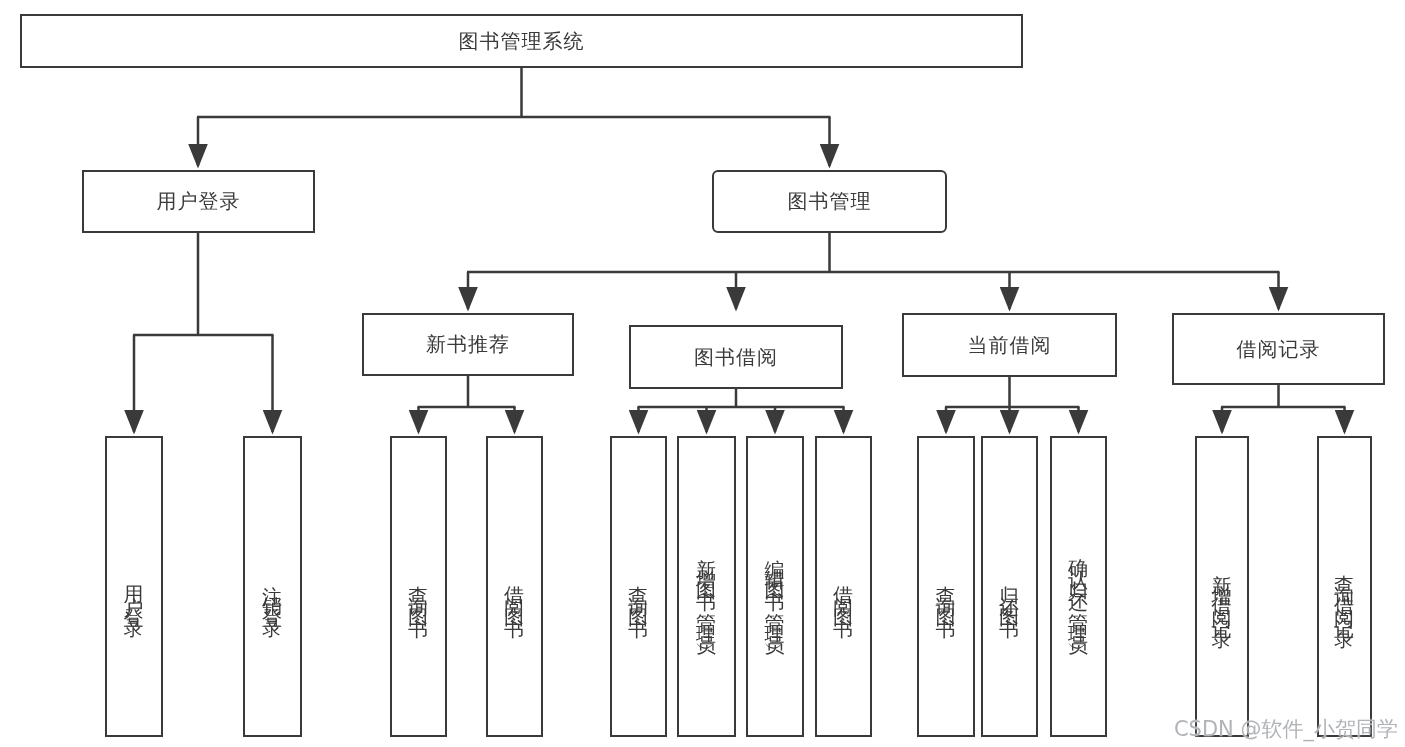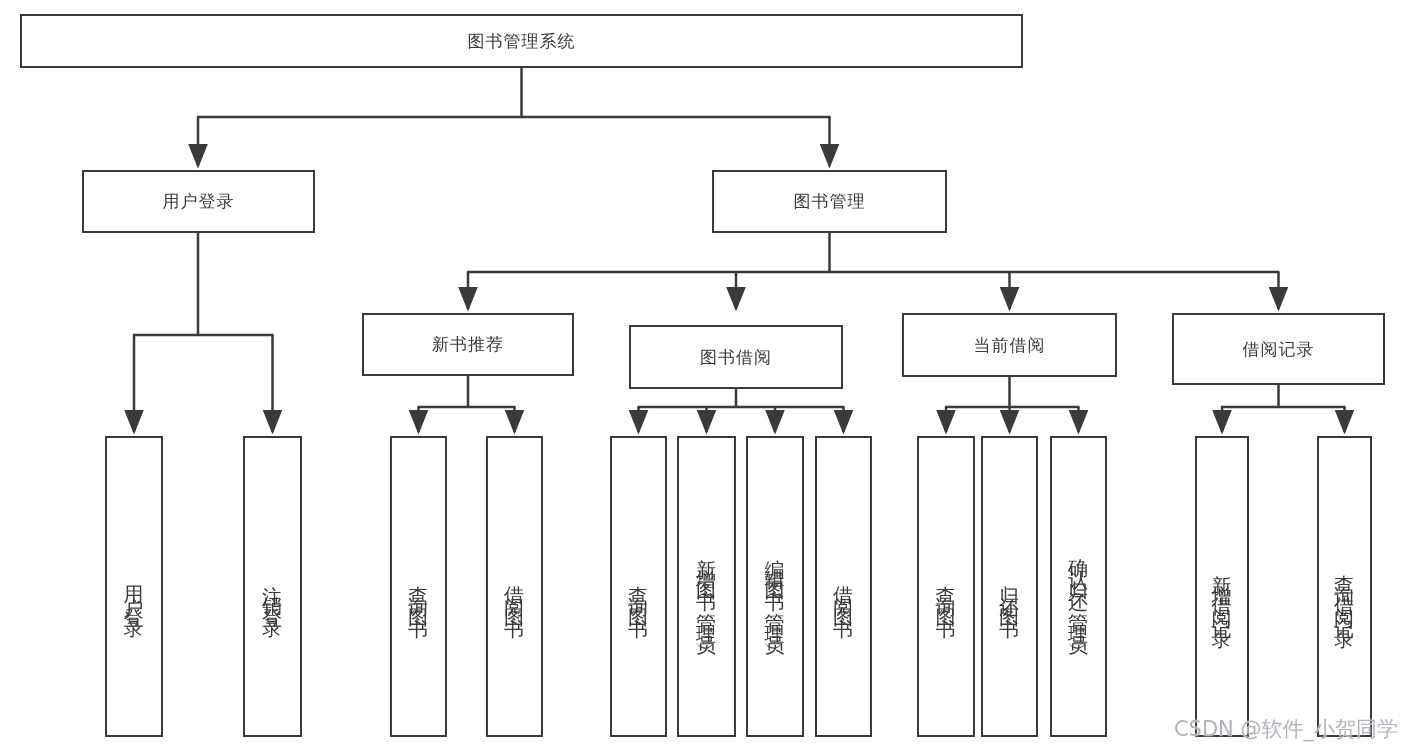--- a/index.html
+++ b/index.html
@@ -15,21 +15,21 @@
   .node {
     position: absolute;
     box-sizing: border-box;
     border: 2px solid #3a3a3a;
     background: #ffffff;
     display: flex;
     align-items: center;
     justify-content: center;
     color: #3a3a3a;
   }
-  .hnode { font-size: 17px; letter-spacing: 1px; font-family: Liberation Serif, serif; }
+  .hnode { font-size: 20px; letter-spacing: 1px; font-family: Liberation Serif, serif; }
   .vnode { font-size: 20px; }
   .vlabel {
     writing-mode: vertical-rl;
     text-orientation: mixed;
     letter-spacing: 11px;
     line-height: 1;
     margin-top: 11px;   
   }
   .watermark {
     position: absolute;
@@ -90,21 +90,21 @@
     </g>
   </svg>
 
   <div class="node hnode" style="left:20px; top:14px; width:1003px; height:54px;">
     <span>图书管理系统</span>
   </div>
 
   <div class="node hnode" style="left:82px; top:170px; width:233px; height:63px;">
     <span>用户登录</span>
   </div>
-  <div class="node hnode" style="left:712px; top:170px; width:235px; height:63px;">
+  <div class="node hnode" style="left:712px; top:170px; width:235px; height:63px;border-radius:6px;">
     <span>图书管理</span>
   </div>
 
   <div class="node hnode" style="left:362px; top:313px; width:212px; height:63px;">
     <span>新书推荐</span>
   </div>
   <div class="node hnode" style="left:629px; top:325px; width:214px; height:64px;">
     <span>图书借阅</span>
   </div>
   <div class="node hnode" style="left:902px; top:313px; width:215px; height:64px;">

